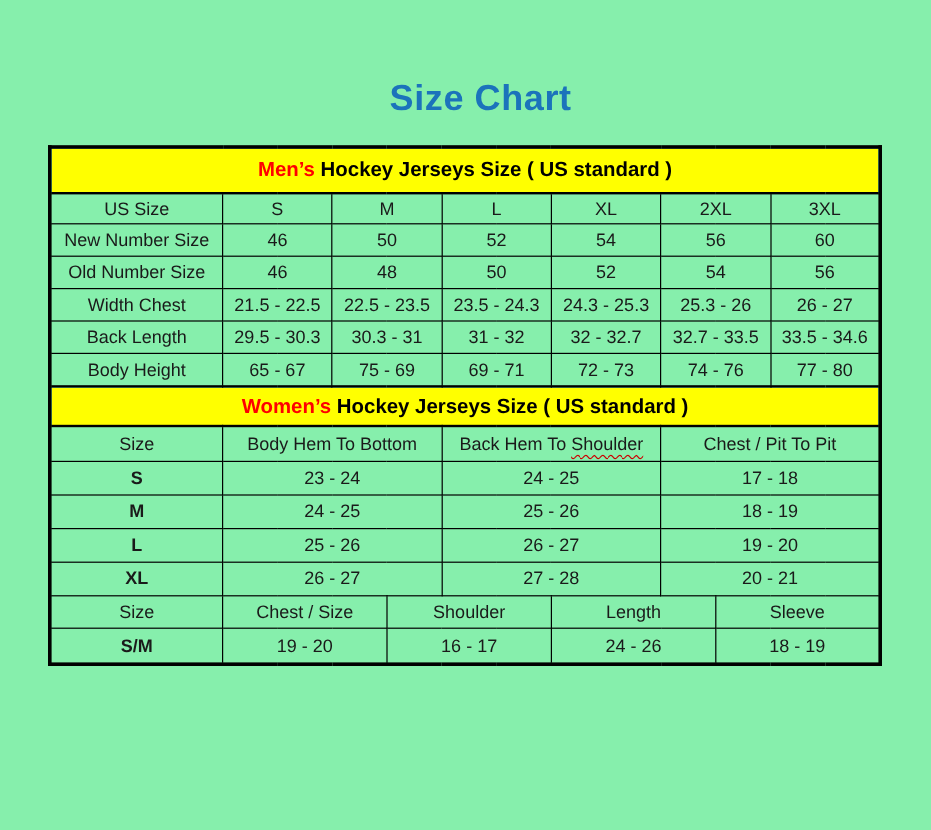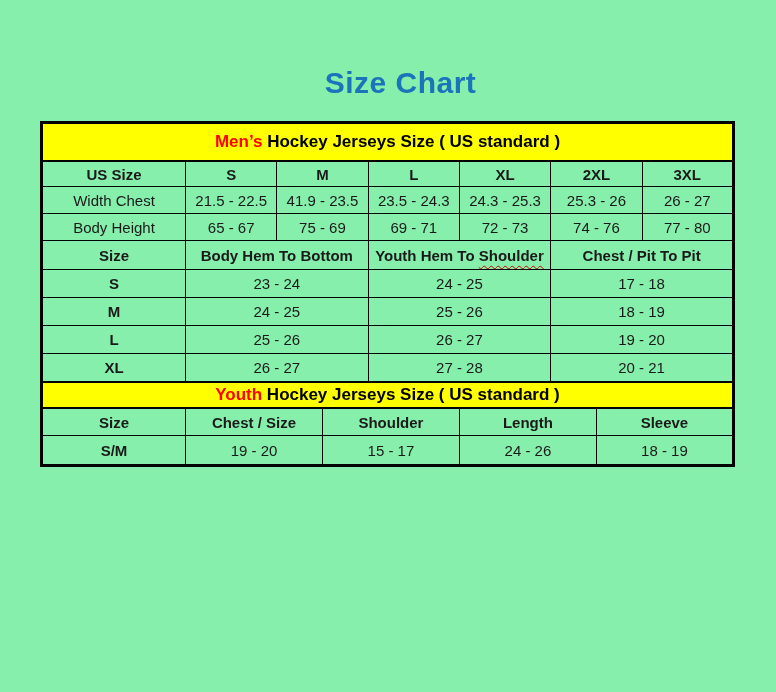--- a/index.html
+++ b/index.html
@@ -39,21 +39,21 @@
   col.c-first { width: 144px; }
   td, th {
     border: 1.5px solid #000000;
     text-align: center;
     vertical-align: middle;
     font-size: 15px;
     padding: 0 2px;
     overflow: hidden;
     white-space: nowrap;
   }
-  th { font-weight: bold; }
+  th { font-weight: normal; }
   td.value { font-weight: normal; }
   td.row-label { font-weight: normal; }
   td.row-label-bold { font-weight: bold; }
   td.band {
     background: #ffff00;
     border: 2px solid #000000;
     font-weight: bold;
     font-size: 17px;
   }
   .band .band-highlight { color: #ff0000; }
@@ -98,42 +98,74 @@
       <tr class="hdr-men">
         <th>US Size</th>
         <th colspan="2">S</th>
         <th colspan="2">M</th>
         <th colspan="2">L</th>
         <th colspan="2">XL</th>
         <th colspan="2">2XL</th>
         <th colspan="2">3XL</th>
       </tr>
       <tr class="row-men">
+        <td class="row-label">New Number Size</td>
+        <td class="value" colspan="2">46</td>
+        <td class="value" colspan="2">50</td>
+        <td class="value" colspan="2">52</td>
+        <td class="value" colspan="2">54</td>
+        <td class="value" colspan="2">56</td>
+        <td class="value" colspan="2">60</td>
+      </tr>
+      <tr class="row-men">
+        <td class="row-label">Old Number Size</td>
+        <td class="value" colspan="2">46</td>
+        <td class="value" colspan="2">48</td>
+        <td class="value" colspan="2">50</td>
+        <td class="value" colspan="2">52</td>
+        <td class="value" colspan="2">54</td>
+        <td class="value" colspan="2">56</td>
+      </tr>
+      <tr class="row-men">
         <td class="row-label">Width Chest</td>
         <td class="value" colspan="2">21.5 - 22.5</td>
-        <td class="value" colspan="2">41.9 - 23.5</td>
+        <td class="value" colspan="2">22.5 - 23.5</td>
         <td class="value" colspan="2">23.5 - 24.3</td>
         <td class="value" colspan="2">24.3 - 25.3</td>
         <td class="value" colspan="2">25.3 - 26</td>
         <td class="value" colspan="2">26 - 27</td>
+      </tr>
+      <tr class="row-men">
+        <td class="row-label">Back Length</td>
+        <td class="value" colspan="2">29.5 - 30.3</td>
+        <td class="value" colspan="2">30.3 - 31</td>
+        <td class="value" colspan="2">31 - 32</td>
+        <td class="value" colspan="2">32 - 32.7</td>
+        <td class="value" colspan="2">32.7 - 33.5</td>
+        <td class="value" colspan="2">33.5 - 34.6</td>
       </tr>
       <tr class="row-men">
         <td class="row-label">Body Height</td>
         <td class="value" colspan="2">65 - 67</td>
         <td class="value" colspan="2">75 - 69</td>
         <td class="value" colspan="2">69 - 71</td>
         <td class="value" colspan="2">72 - 73</td>
         <td class="value" colspan="2">74 - 76</td>
         <td class="value" colspan="2">77 - 80</td>
       </tr>
 
+      <tr class="band-women">
+        <td class="band" colspan="13">
+          <span class="band-highlight">Women’s</span><span class="band-rest"> Hockey Jerseys Size ( US standard )</span>
+        </td>
+      </tr>
       <tr class="hdr-women">
         <th>Size</th>
         <th colspan="4">Body Hem To Bottom</th>
-        <th colspan="4"><span>Youth Hem To </span><span class="squiggle">Shoulder</span></th>
+        <th colspan="4"><span>Back Hem To </span><span class="squiggle">Shoulder</span></th>
         <th colspan="4">Chest / Pit To Pit</th>
       </tr>
       <tr class="row-women">
         <td class="row-label-bold">S</td>
         <td class="value" colspan="4">23 - 24</td>
         <td class="value" colspan="4">24 - 25</td>
         <td class="value" colspan="4">17 - 18</td>
       </tr>
       <tr class="row-women">
         <td class="row-label-bold">M</td>
@@ -147,36 +179,31 @@
         <td class="value" colspan="4">26 - 27</td>
         <td class="value" colspan="4">19 - 20</td>
       </tr>
       <tr class="row-women">
         <td class="row-label-bold">XL</td>
         <td class="value" colspan="4">26 - 27</td>
         <td class="value" colspan="4">27 - 28</td>
         <td class="value" colspan="4">20 - 21</td>
       </tr>
 
-      <tr class="band-youth">
-        <td class="band" colspan="13">
-          <span class="band-highlight">Youth</span><span class="band-rest"> Hockey Jerseys Size ( US standard )</span>
-        </td>
-      </tr>
       <tr class="hdr-youth">
         <th>Size</th>
         <th colspan="3">Chest / Size</th>
         <th colspan="3">Shoulder</th>
         <th colspan="3">Length</th>
         <th colspan="3">Sleeve</th>
       </tr>
       <tr class="row-youth">
         <td class="row-label-bold">S/M</td>
         <td class="value" colspan="3">19 - 20</td>
-        <td class="value" colspan="3">15 - 17</td>
+        <td class="value" colspan="3">16 - 17</td>
         <td class="value" colspan="3">24 - 26</td>
         <td class="value" colspan="3">18 - 19</td>
       </tr>
 
     </tbody>
       </table>
   </div>
 </div>
 
 </body></html>

